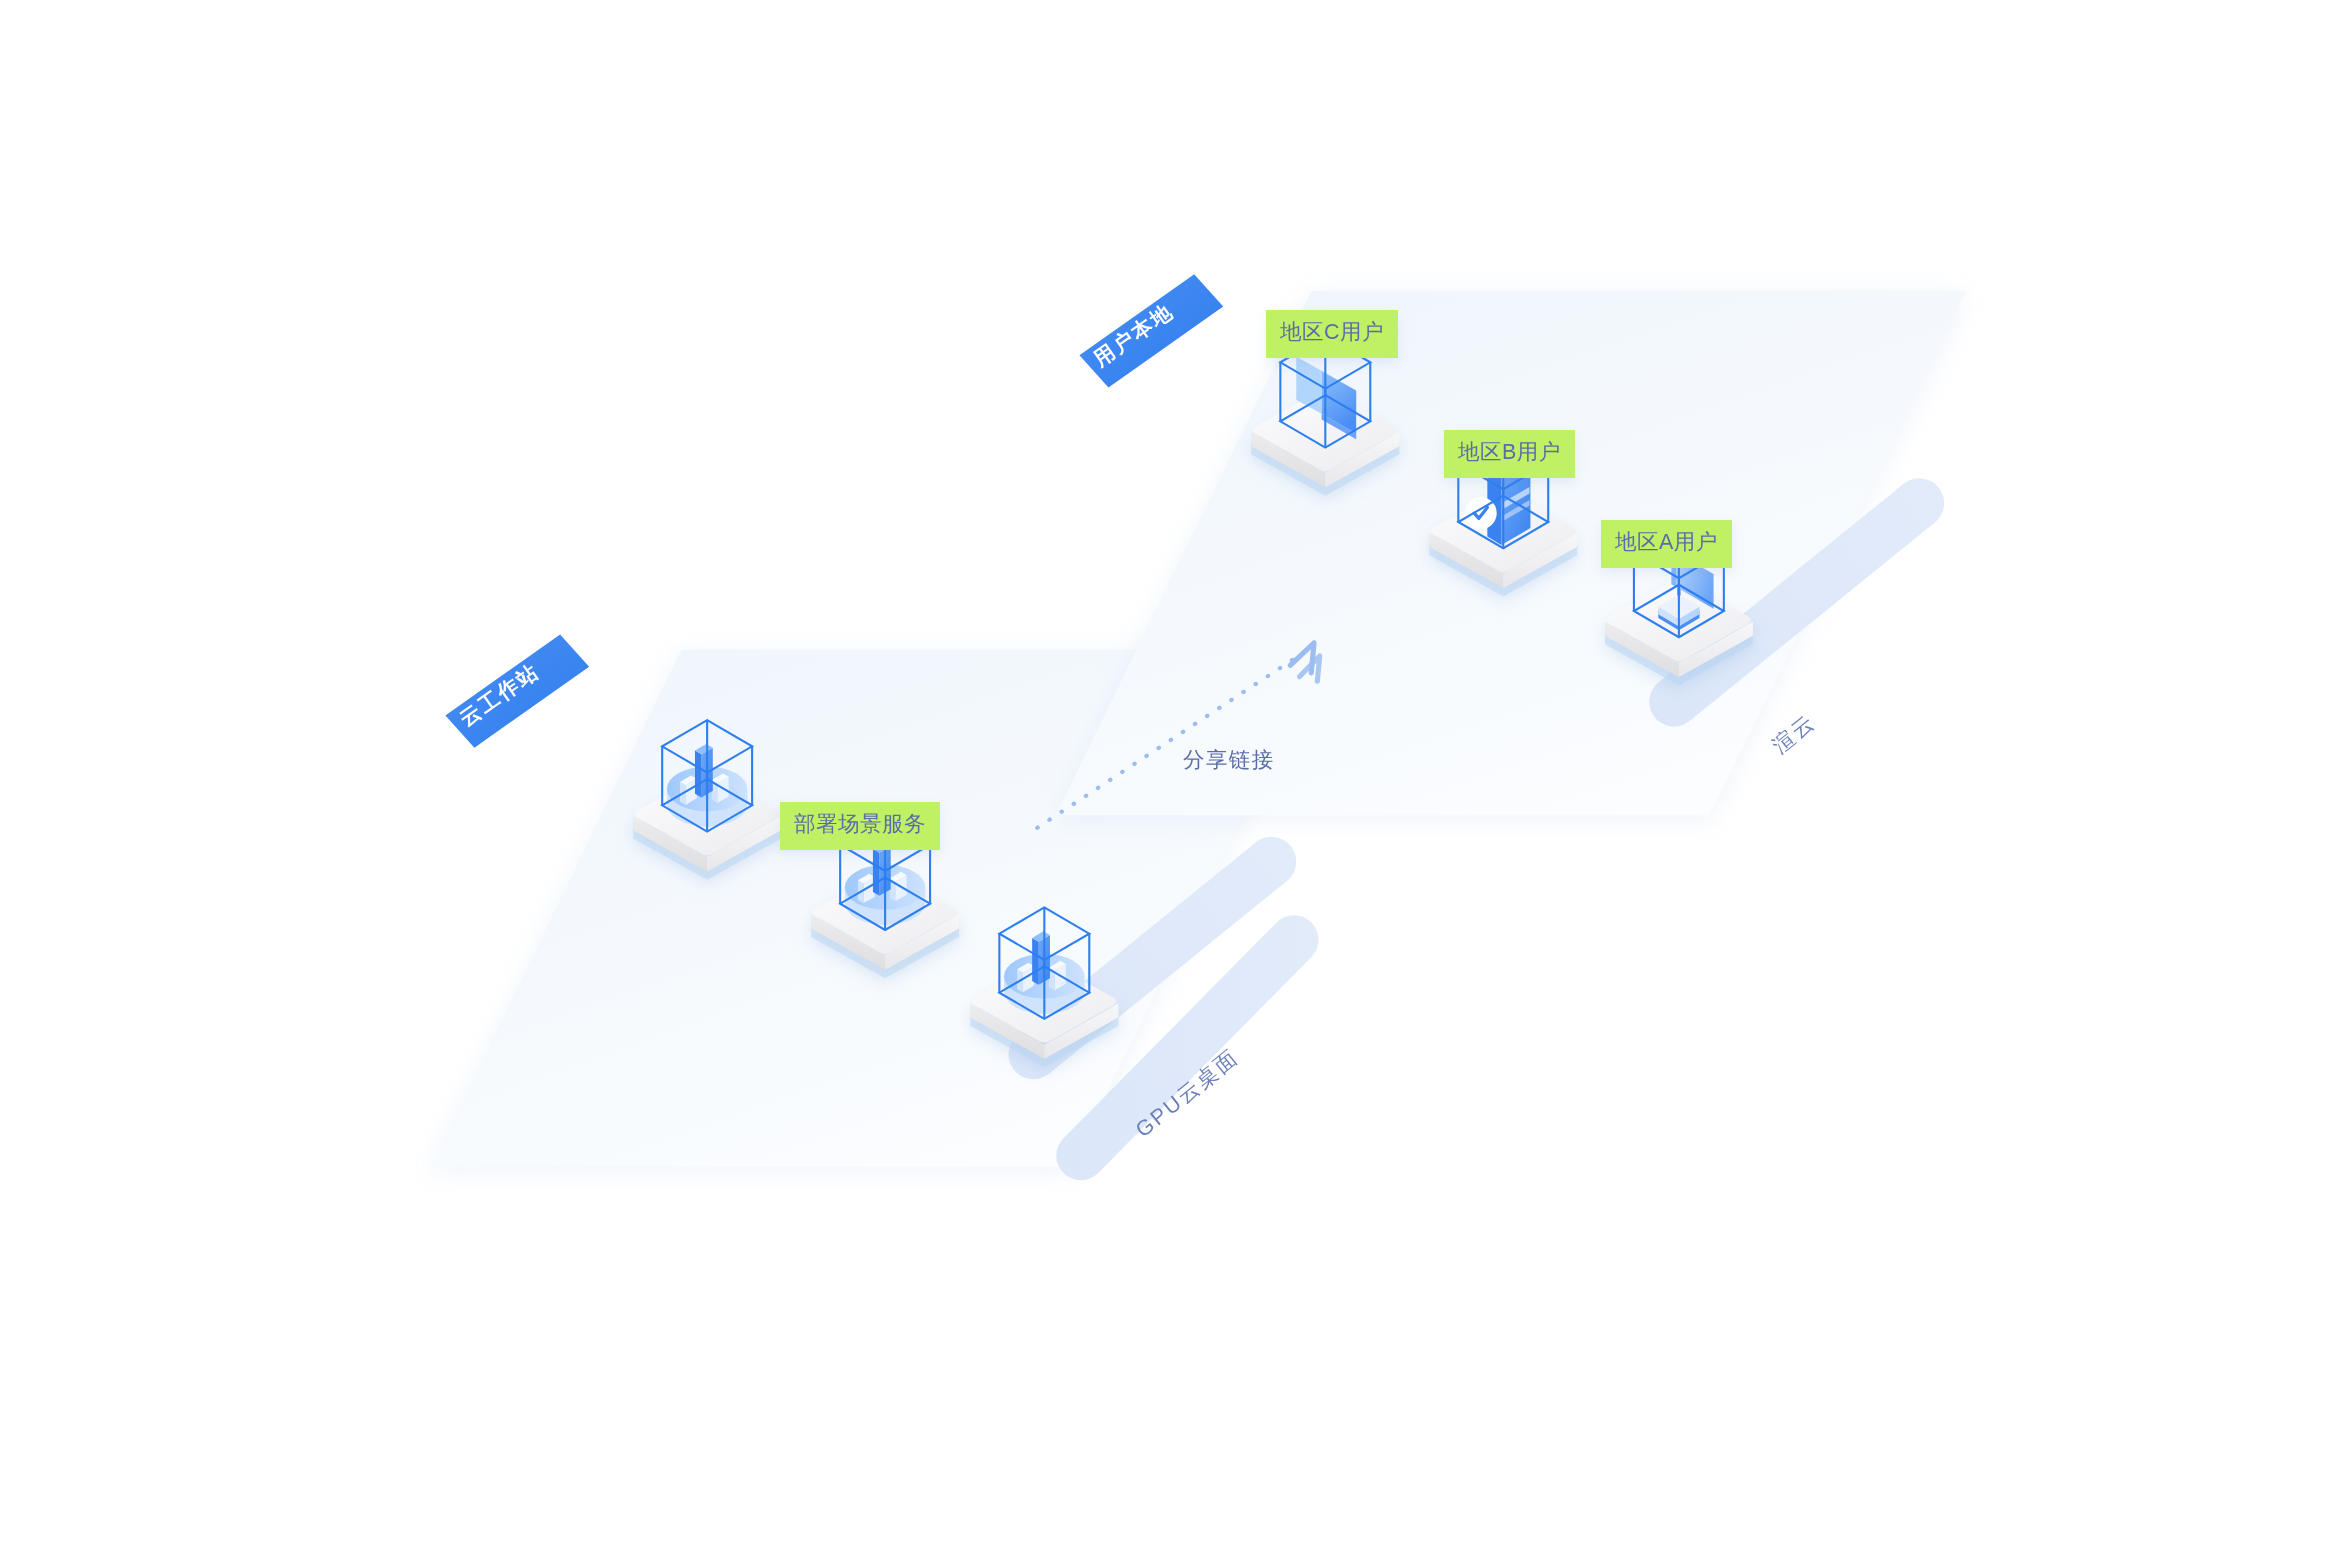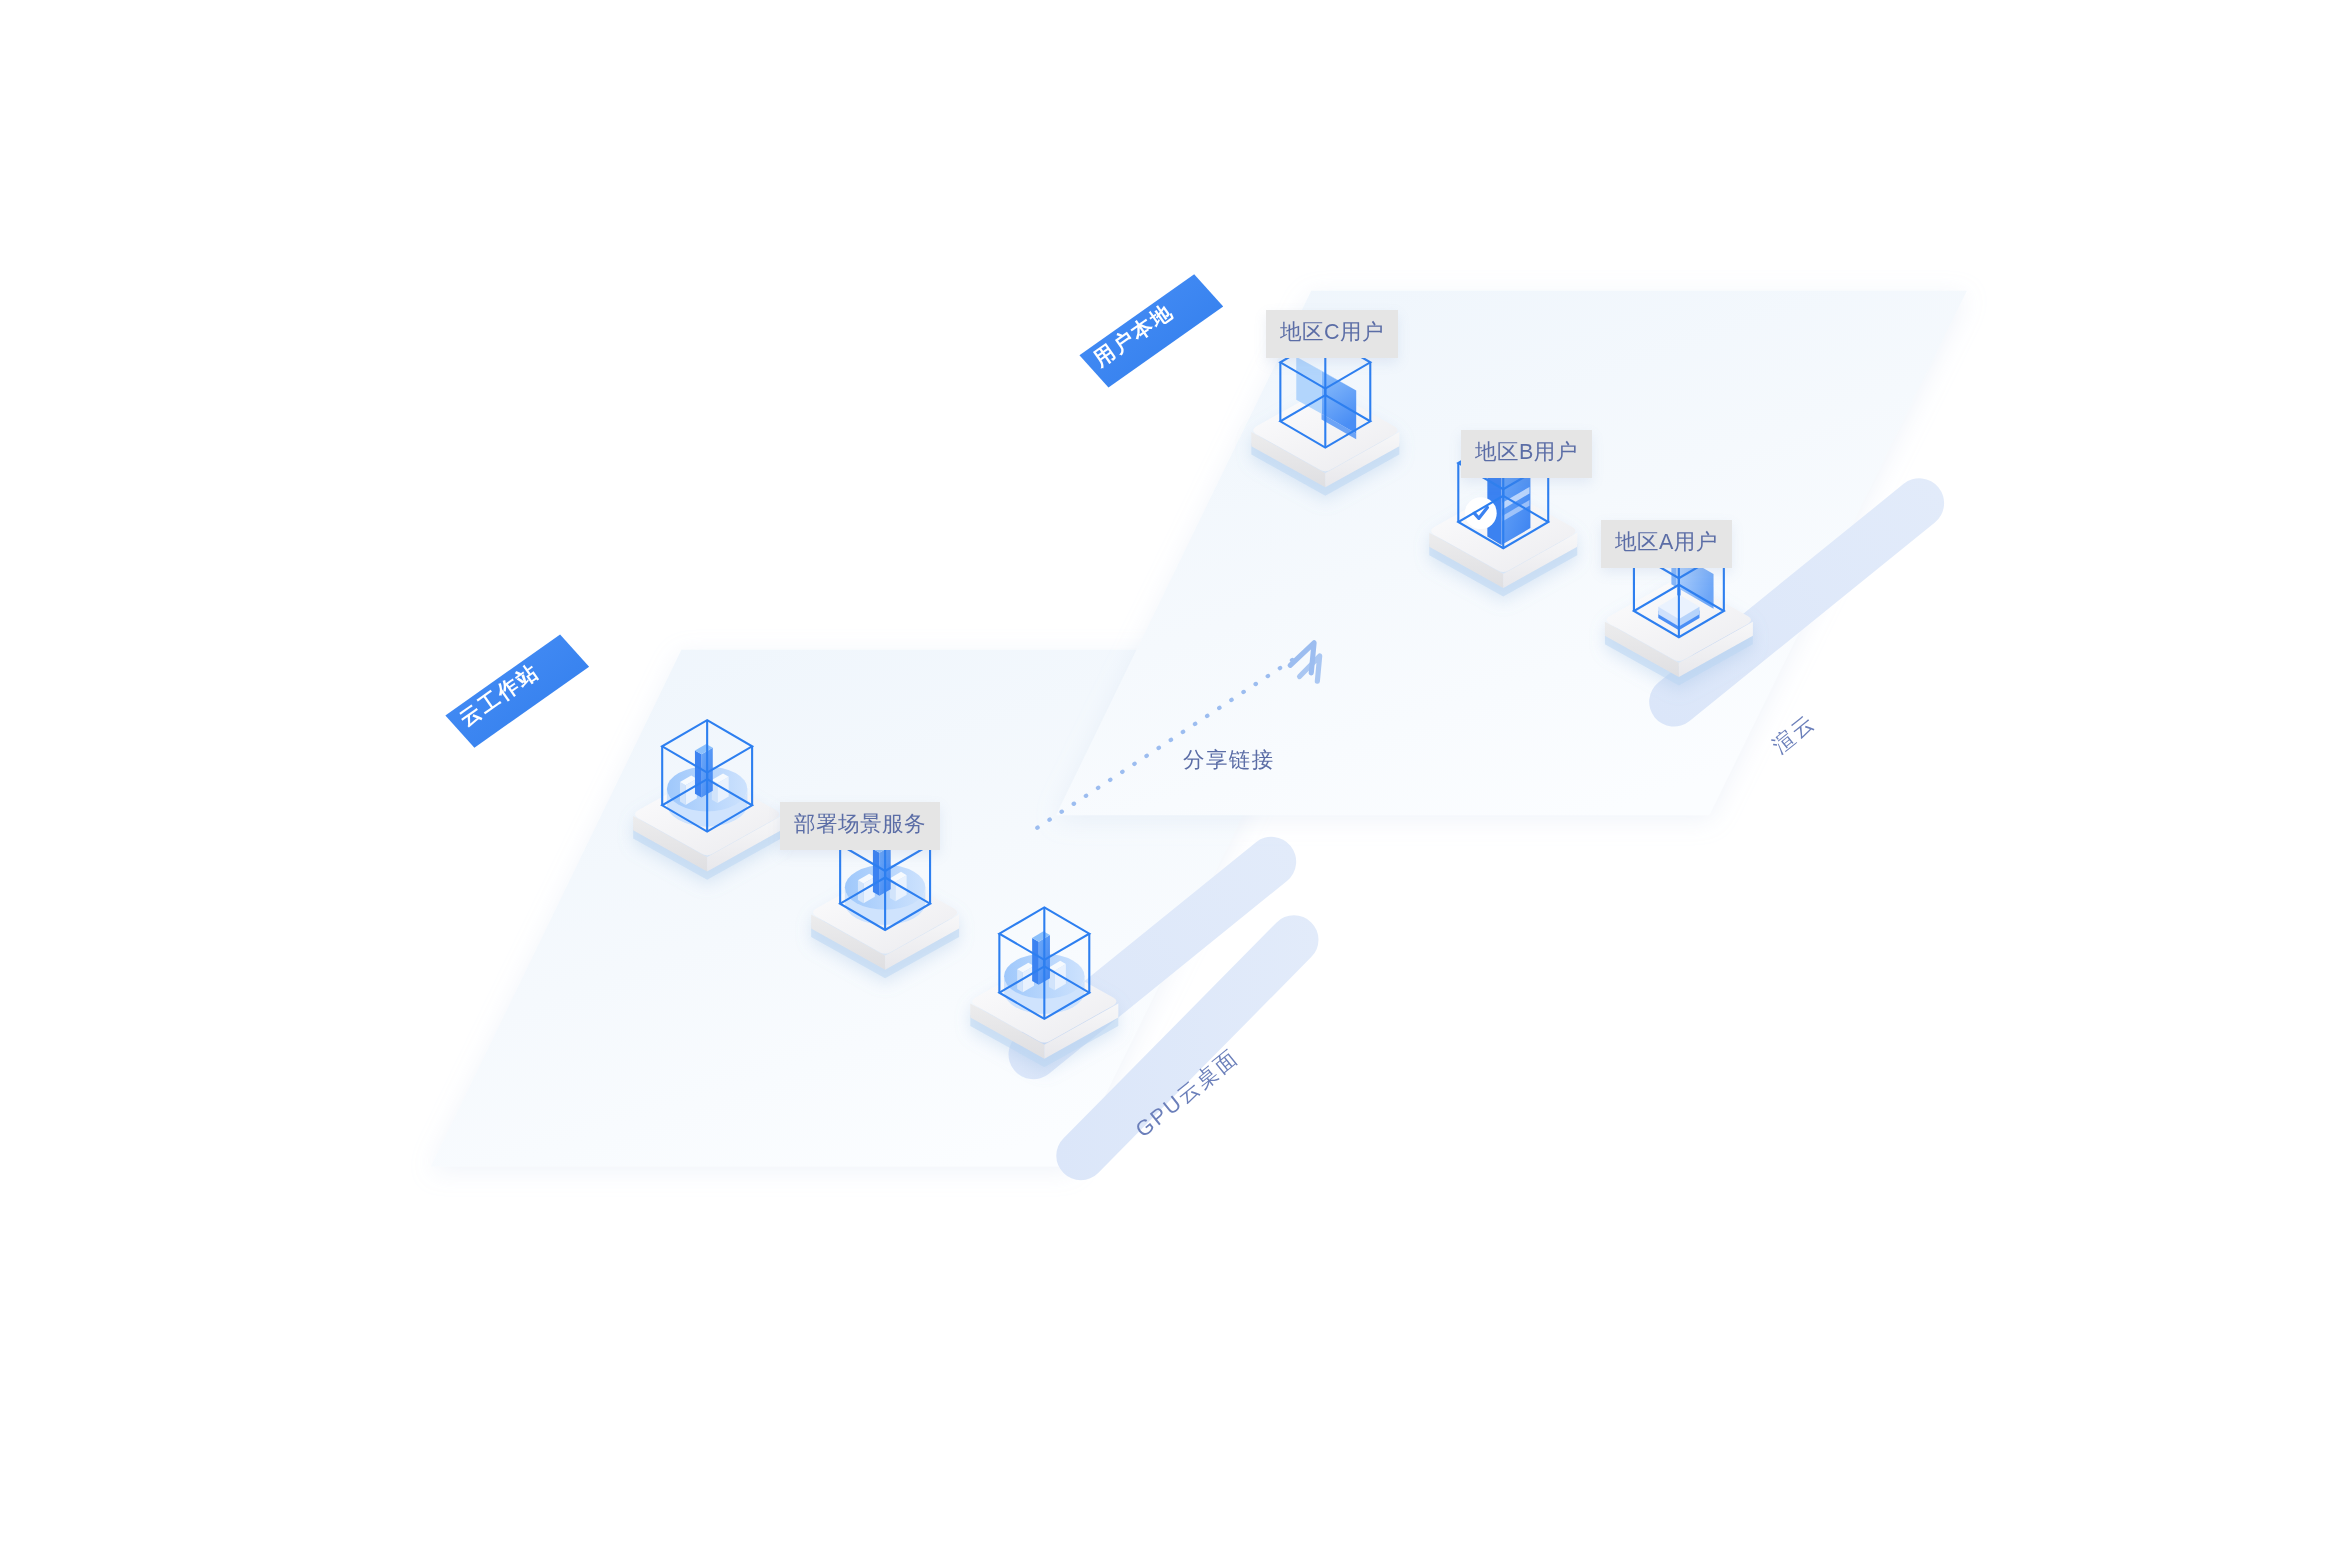--- a/index.html
+++ b/index.html
@@ -23,21 +23,21 @@
     left: 0;
     top: 0;
     width: 2342px;
     height: 1562px;
   }
 
   
   .abs { position: absolute; }
 
   .node-label {
-    background: #e5e5e5;
+    background: #bef264;
     color: #5b6da6;
     font-size: 21.5px;
     line-height: 1;
     padding: 12px 14px 14px 14px;
     white-space: nowrap;
     box-shadow: 0 4.7px 12px rgba(110,140,190,0.13);
     letter-spacing: 0.5px;
   }
 
   .ribbon-text {
@@ -311,21 +311,21 @@
   <div class="abs" style="left:1138px; top:1132px;">
     <div class="band-text" style="transform: rotate(-39deg) translate(0,-14px);">GPU云桌面</div>
   </div>
 
   <div class="abs" style="left:1775px; top:748px;">
     <div class="band-text" style="transform: rotate(-39deg) translate(0,-14px);">渲云</div>
   </div>
 
   <div class="abs node-label" style="left:1266px; top:310px;">地区C用户</div>
 
-  <div class="abs node-label" style="left:1444px; top:430px;margin-left:17px;">地区B用户</div>
+  <div class="abs node-label" style="left:1444px; top:430px;">地区B用户</div>
 
   <div class="abs node-label" style="left:1601px; top:520px;">地区A用户</div>
 
   <div class="abs node-label" style="left:780px; top:802px;font-family:Liberation Serif, serif;">部署场景服务</div>
 
   <div class="abs link-text" style="left:1183px; top:729px;margin-top:16px;">分享链接</div>
 
 </div>
 
 

